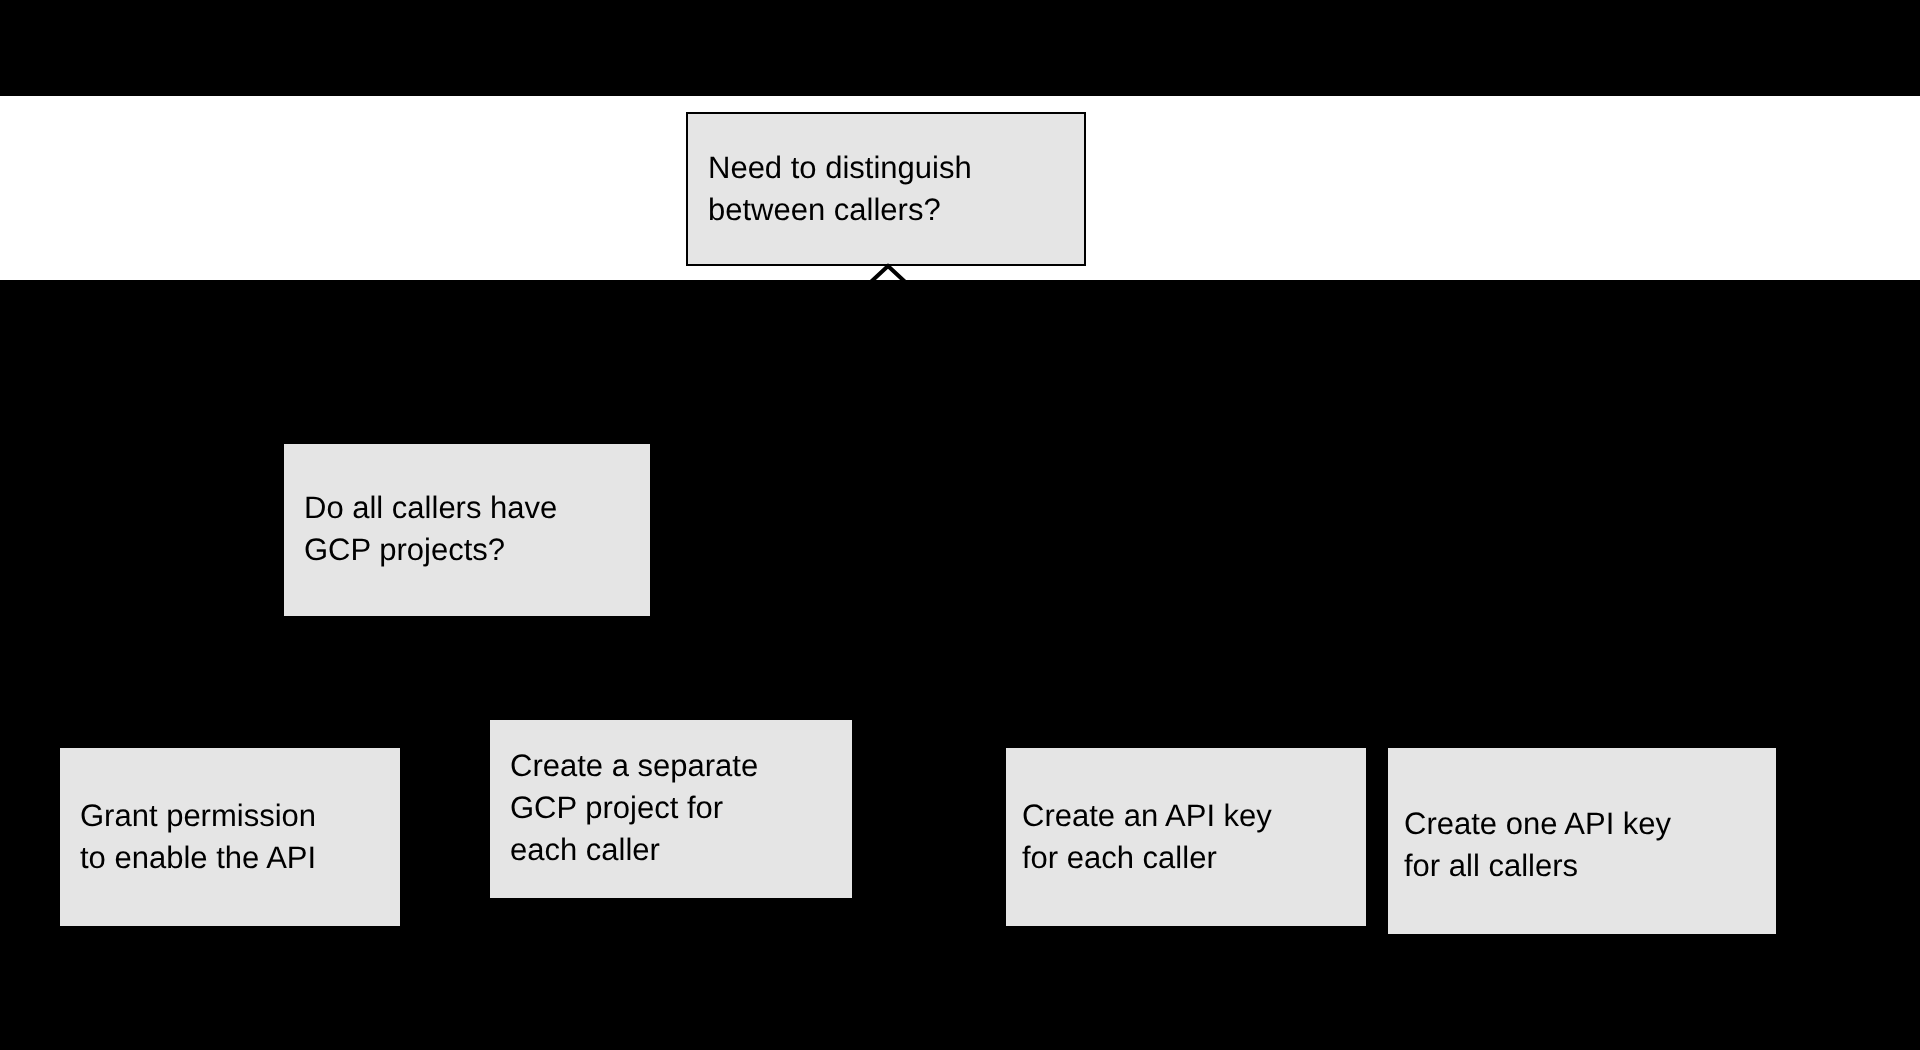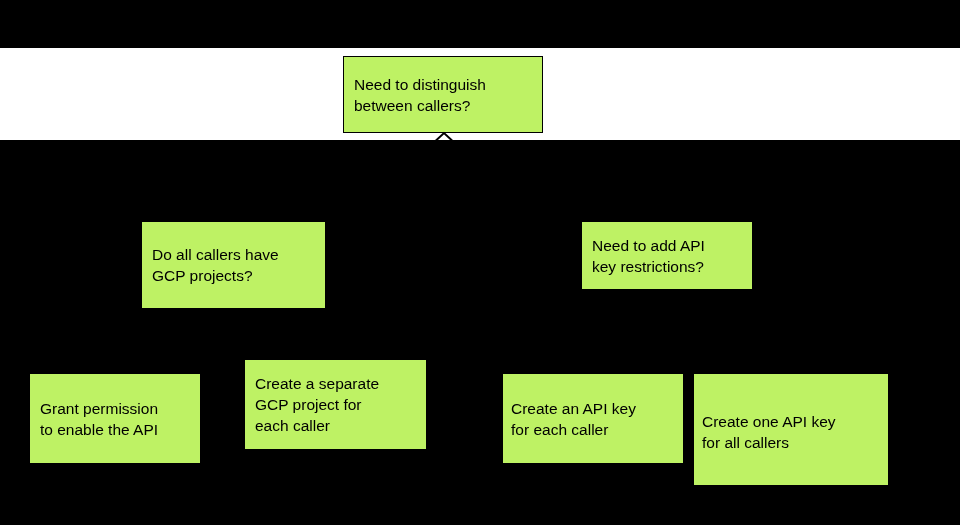--- a/index.html
+++ b/index.html
@@ -19,21 +19,21 @@
   }
   
   .band {
     position: absolute;
     left: 0;
     width: 960px;
     background: #ffffff;
   }
   .node {
     position: absolute;
-    background: #bef264;
+    background: #e5e5e5;
     color: #000000;
     box-sizing: border-box;
     display: flex;
     align-items: center;
     justify-content: flex-start;
   }
   .node .label {
     display: block;
     font-size: 15.5px;
     line-height: 21px;
@@ -70,39 +70,35 @@
     <svg width="64" height="18" viewBox="0 0 64 18">
       <polyline points="18,16 32,3 46,16" fill="none" stroke="#000000" stroke-width="2"></polyline>
     </svg>
   </div>
 
   <div class="node" style="left:142px; top:222px; width:183px; height:86px; padding:0 0 0 10px;">
     <span class="label">Do all callers have
 GCP projects?</span>
   </div>
 
-  <div class="node" style="left:582px; top:222px; width:170px; height:67px; padding:0 0 0 10px;">
-    <span class="label">Need to add API
-key restrictions?</span>
-  </div>
 
   <div class="node" style="left:30px; top:374px; width:170px; height:89px; padding:0 0 0 10px;">
     <span class="label">Grant permission
 to enable the API</span>
   </div>
 
   <div class="node" style="left:245px; top:360px; width:181px; height:89px; padding:0 0 0 10px;">
     <span class="label">Create a separate
 GCP project for
 each caller</span>
   </div>
 
   <div class="node" style="left:478px; top:374px; width:180px; height:89px; padding:0 0 0 8px;margin-left:25px;">
     <span class="label">Create an API key
 for each caller</span>
   </div>
 
-  <div class="node" style="left:694px; top:374px; width:194px; height:111px; padding:4px 0 0 8px;">
+  <div class="node" style="left:694px; top:374px; width:194px; height:93px; padding:4px 0 0 8px;">
     <span class="label">Create one API key
 for all callers</span>
   </div>
 
 </div>
 
 </body></html>

